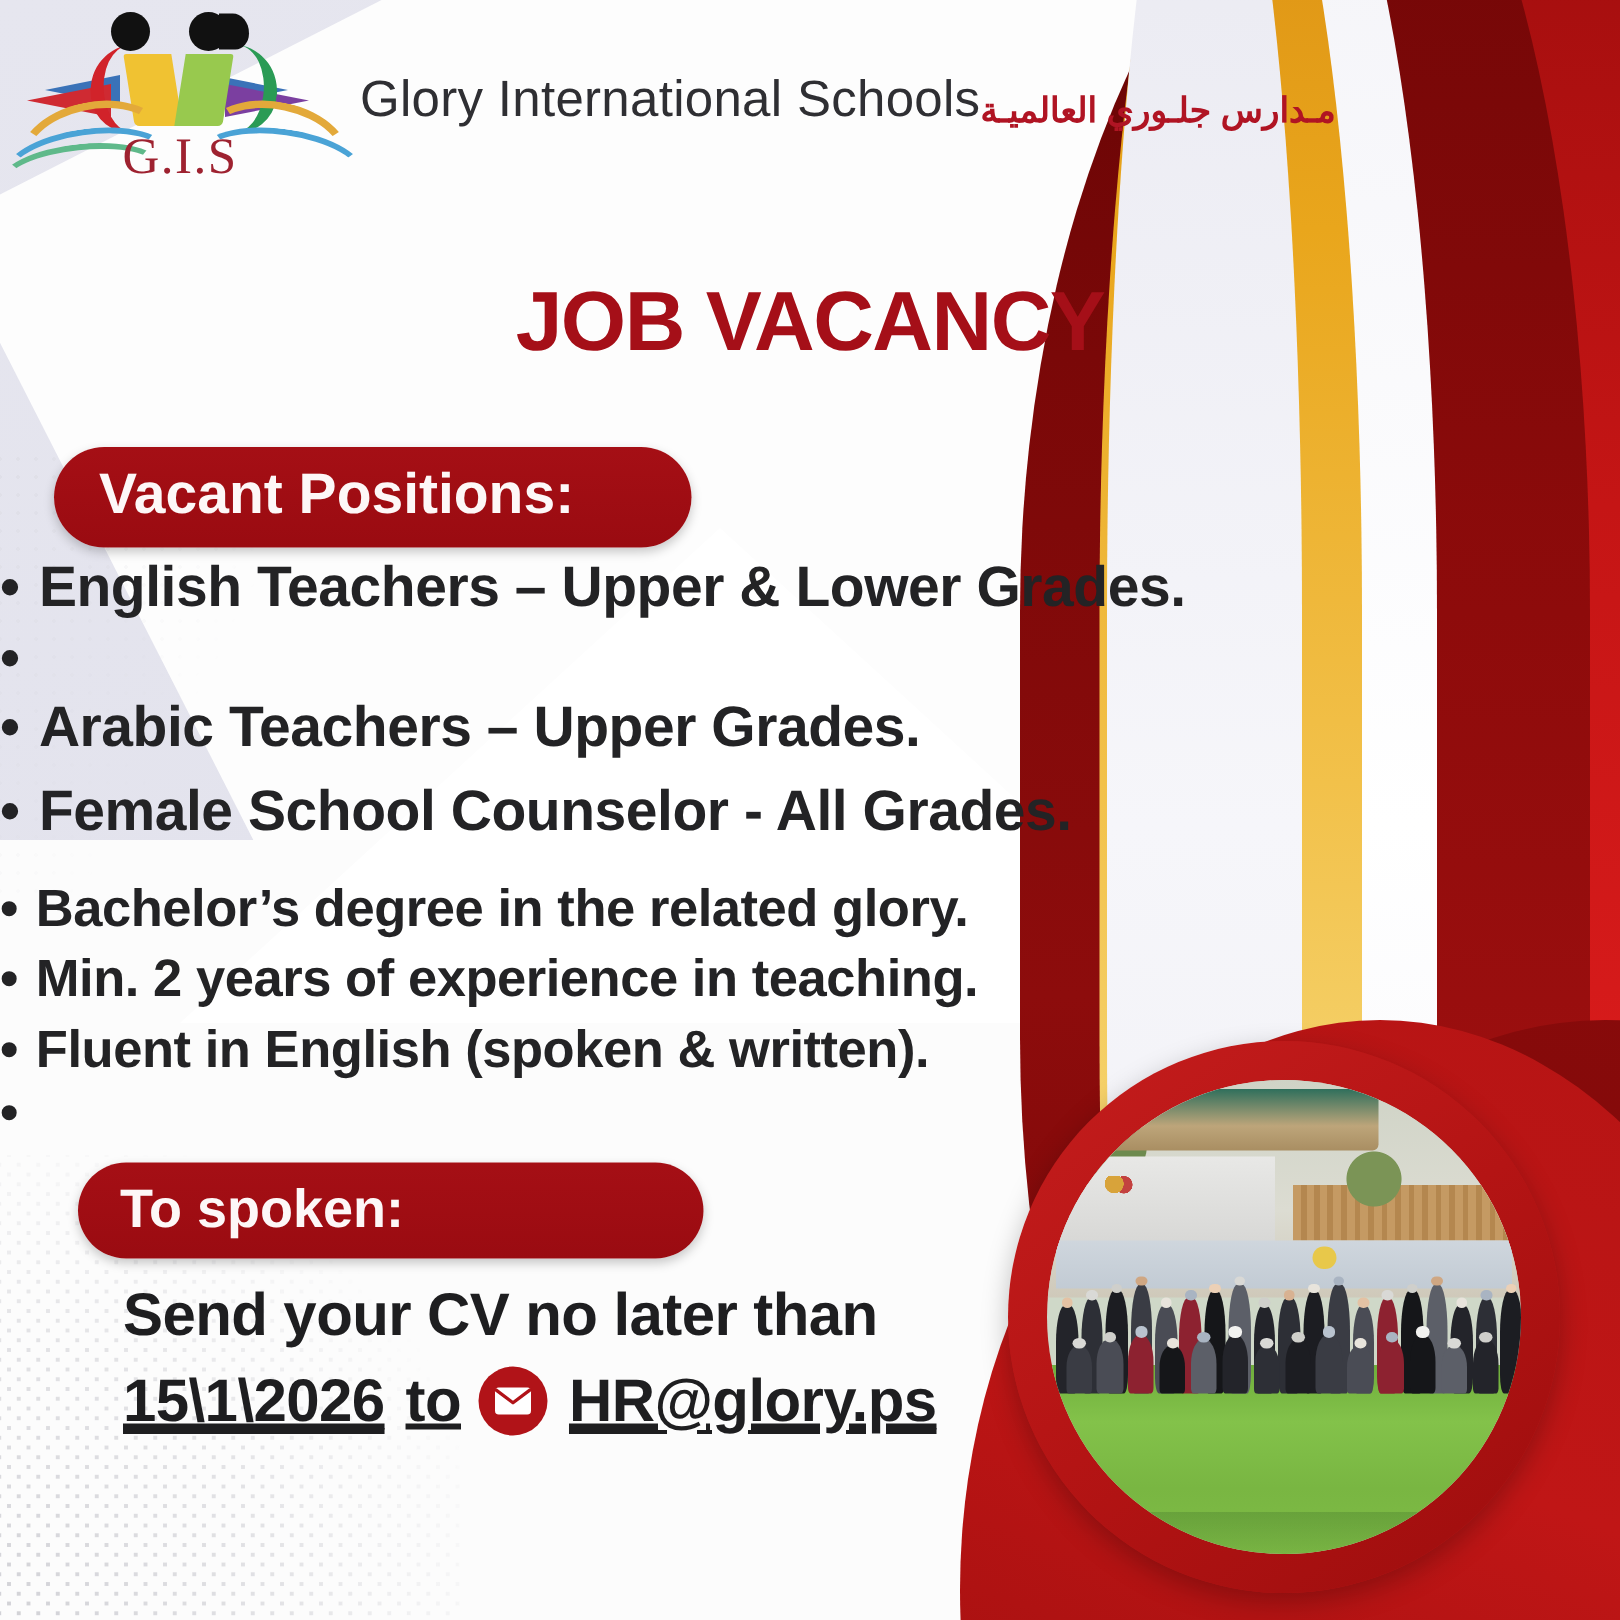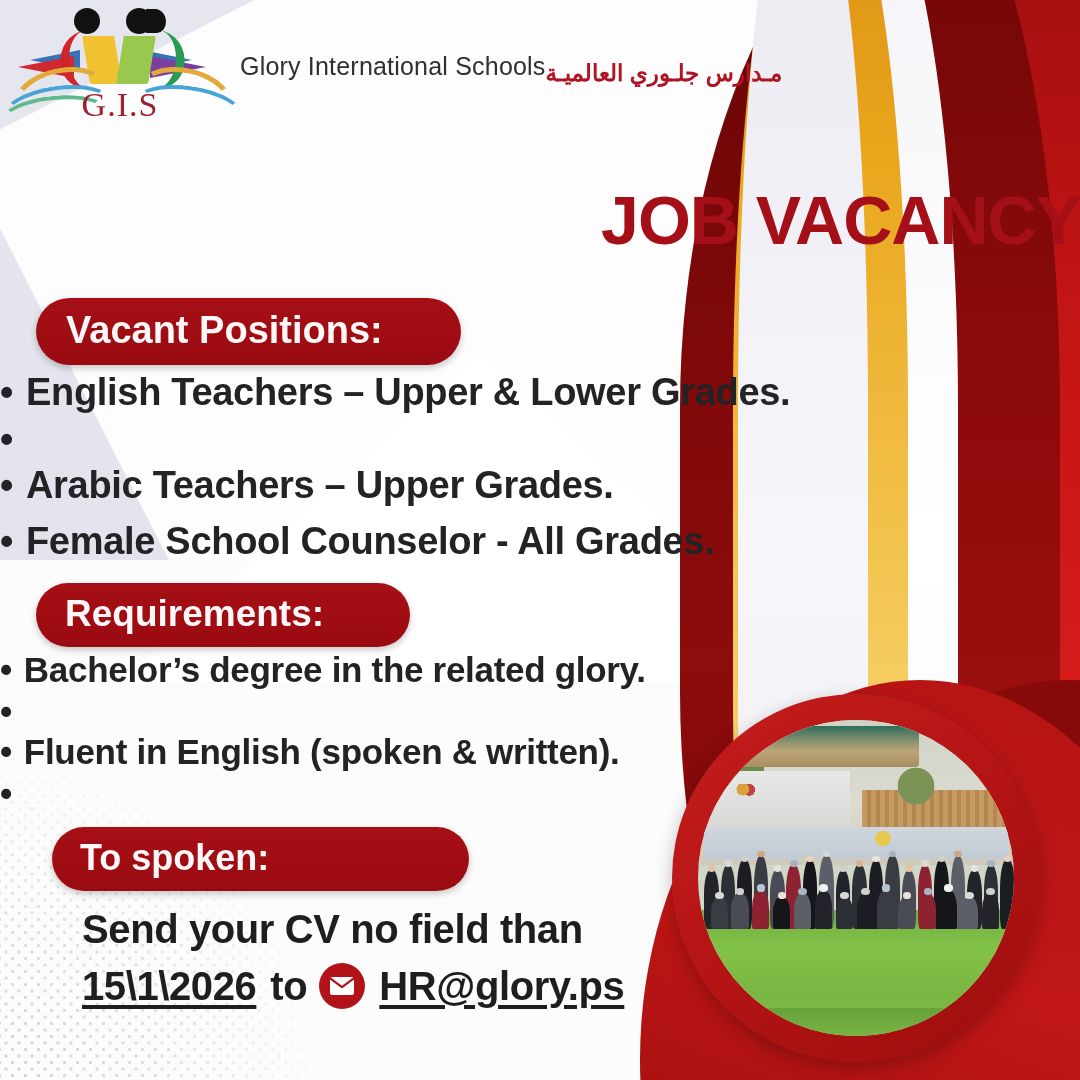--- a/index.html
+++ b/index.html
@@ -126,41 +126,41 @@
   
   .logo-wrap {
     position: absolute;
     left: 0; right: 0; top: 6px;
     display: flex;
     align-items: center;
     z-index: 6;
   }
   .logo-mark { position: relative; width: 240px; height: 118px; }
   .logo-name {
-    font-size: 25px;
+    font-size: 34px;
     color: #2f2f33;
     letter-spacing: .2px;
     margin-top: 2px;
     font-weight: 400;
   }
   .logo-name-ar {
     font-size: 23px;
     color: #b01423;
     font-weight: 700;
     letter-spacing: .5px;
     direction: rtl;
     margin-top: 16px;
   }
 
   
   .headline {
     position: absolute;
     left: 0; right: 0; top: 186px;
-    text-align: right;
-    font-size: 68px;
+    text-align: center;
+    font-size: 56px;
     line-height: 1;
     font-weight: 700;
     color: #a50f18;
     letter-spacing: -1px;
     z-index: 6;
   }
 
   
   .content {
     position: absolute;
@@ -223,20 +223,21 @@
     color: #1e1e20;
     font-weight: 700;
     font-size: 40px;
     line-height: 1.2;
     letter-spacing: -.4px;
   }
   .apply-line2 {
     display: flex;
     align-items: center;
     margin-top: 9px;
+    text-decoration: underline;
   }
   .u { text-decoration: underline; text-underline-offset: 5px; text-decoration-thickness: 4px; }
   .mail-badge {
     display: inline-flex;
     align-items: center;
     justify-content: center;
     width: 46px; height: 46px;
     border-radius: 50%;
     background: #b11318;
     margin: 0 14px 0 12px;
@@ -373,45 +374,45 @@
         <span>Arabic Teachers – Upper Grades.</span>
       </li>
       <li>
         <span class="dot">•</span>
         <span>Female School Counselor - All Grades.</span>
       </li>
     </ul>
 
     <div class="section-gap-1"></div>
 
-    <div class="pill pill-requirements">Requirements:</div>
 
     <ul class="bullets requirements-list">
       <li>
         <span class="dot">•</span>
         <span>Bachelor’s degree in the related glory.</span>
       </li>
       <li>
         <span class="dot">•</span>
+        <span>Min. 2 years of experience in teaching.</span>
       </li>
       <li>
         <span class="dot">•</span>
         <span>Fluent in English (spoken &amp; written).</span>
       </li>
       <li>
         <span class="dot">•</span>
       </li>
     </ul>
 
     <div class="section-gap-2"></div>
 
     <div class="pill pill-apply">To spoken:</div>
 
     <div class="apply-body">
-      <div>Send your CV no field than</div>
+      <div>Send your CV no later than</div>
       <div class="apply-line2">
         <span class="u">15\1\2026</span>
         <span style="margin:0 0 0 14px;">to</span>
         <span class="mail-badge">
           <svg width="26" height="20" viewBox="0 0 26 20" aria-hidden="true">
             <rect x="1" y="1" width="24" height="18" rx="2.5" fill="#ffffff"></rect>
             <path d="M1.6 2.6 L13 11.2 L24.4 2.6" fill="none" stroke="#b11318" stroke-width="2.2" stroke-linecap="round" stroke-linejoin="round"></path>
           </svg>
         </span>
         <span class="u">HR@glory.ps</span>

